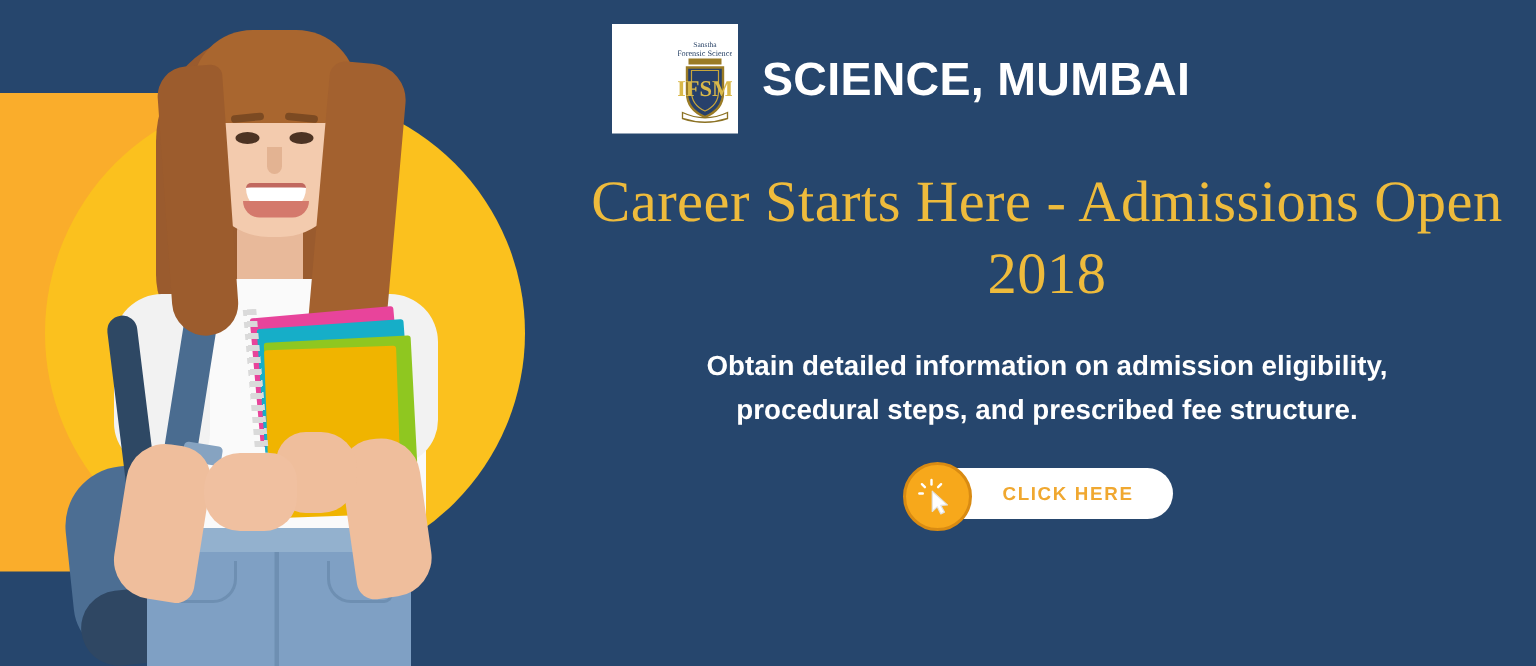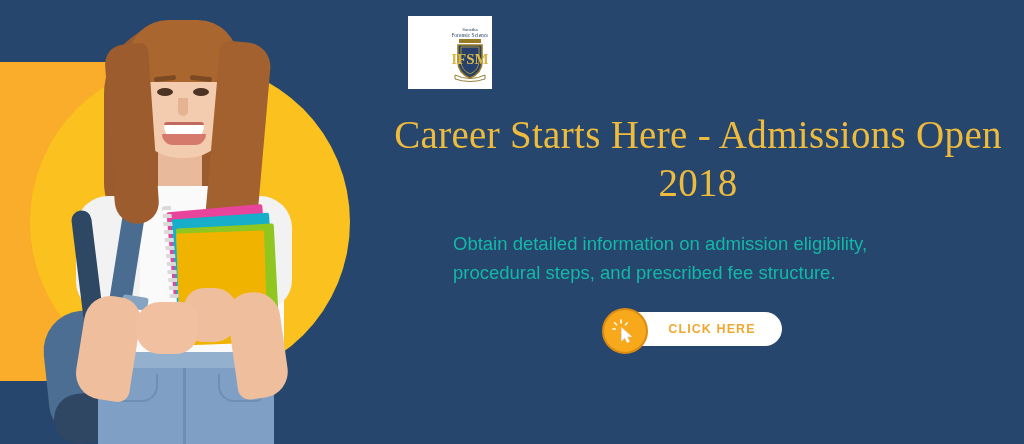--- a/index.html
+++ b/index.html
@@ -195,23 +195,25 @@
     text-align: center;
     color: #EEBB3C;
     font-family: "Liberation Serif", serif;
     font-size: 39px;
     line-height: 1.22;
     letter-spacing: 0.3px;
   }
   .subtext {
     margin: 24px auto 0 auto;
     width: 490px;
-    color: #14b8a6;
+    text-align: center;
+    color: #ffffff;
     font-size: 18.5px;
     line-height: 1.55;
+    font-weight: bold;
   }
 
   .cta-wrap {
     margin-top: 24px;
     display: flex;
     justify-content: center;
   }
   .cta-button {
     position: relative;
     display: inline-flex;
@@ -298,20 +300,21 @@
           <text x="18" y="9" text-anchor="middle" font-family="Liberation Serif, serif" font-size="5" fill="#1F3A5F">Sanstha</text>
           <text x="18" y="15" text-anchor="middle" font-family="Liberation Serif, serif" font-size="5.5" fill="#1F3A5F">Forensic Science</text>
           <rect x="7" y="17" width="22" height="4" fill="#9A7B25"></rect>
           <path d="M6 23 H30 V40 Q30 51 18 56 Q6 51 6 40 Z" fill="#27406B" stroke="#9A7B25" stroke-width="1.6"></path>
           <path d="M9 25 H27 V39 Q27 48 18 52 Q9 48 9 39 Z" fill="none" stroke="#C9A63B" stroke-width="0.8"></path>
           <text x="18" y="42" text-anchor="middle" font-family="Liberation Serif, serif" font-size="15" font-weight="bold" fill="#D9B84A">IFSM</text>
           <path d="M3 53 Q18 60 33 53 L33 57 Q18 62 3 57 Z" fill="#FFFFFF" stroke="#8C7224" stroke-width="0.9"></path>
         </svg>
       </div>
       <div class="brand-title">
+        <div>SCIENCE, MUMBAI</div>
       </div>
     </div>
 
     <div class="headline">Career Starts Here - Admissions Open 2018</div>
 
     <div class="subtext">Obtain detailed information on admission eligibility, procedural steps, and prescribed fee structure.</div>
 
     <div class="cta-wrap">
       <button class="cta-button">
         <span class="cta-circle">

